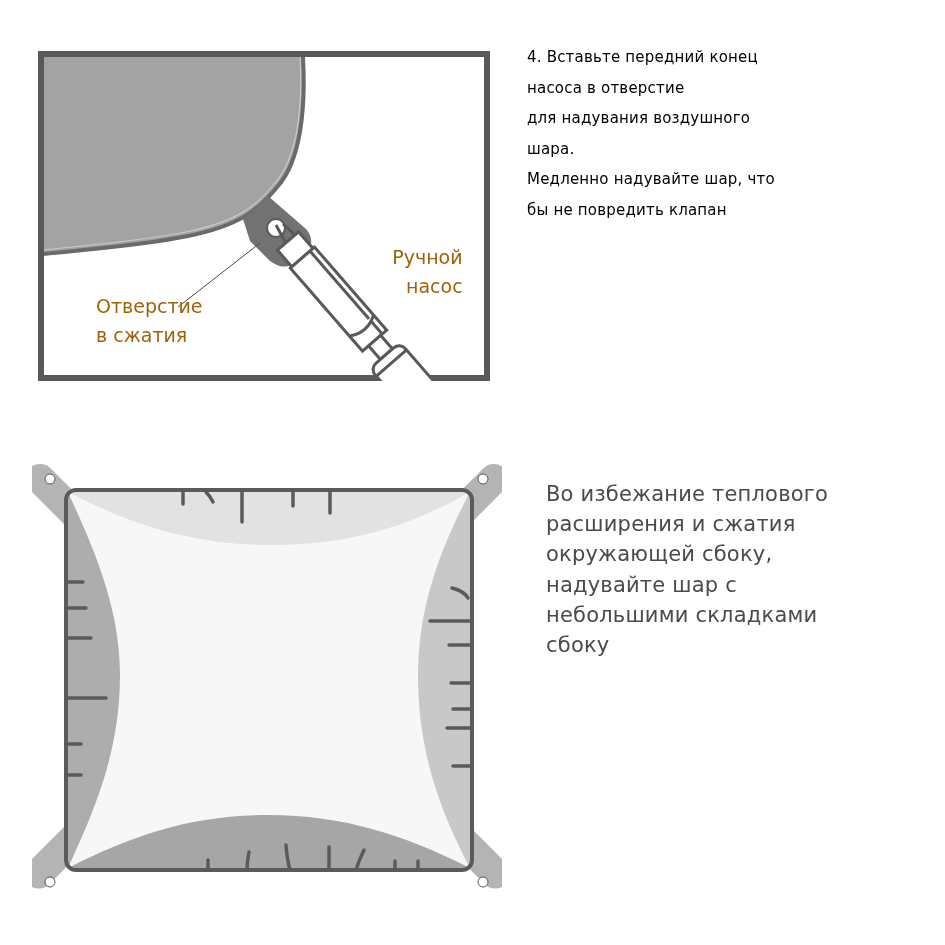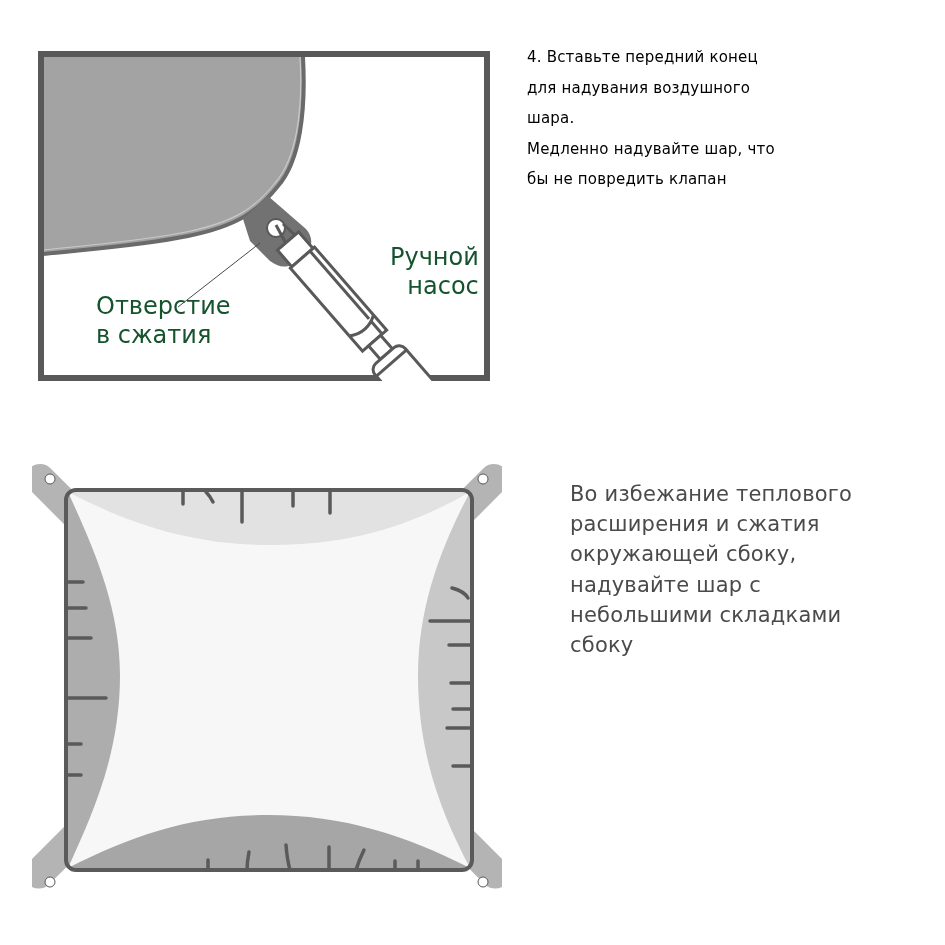--- a/index.html
+++ b/index.html
@@ -5,23 +5,23 @@
   html, body { margin: 0; padding: 0; background: #ffffff; }
   body { width: 945px; height: 945px; position: relative; overflow: hidden;
          font-family: "DejaVu Sans", "Liberation Sans", sans-serif; color: #4a4a4a; }
   .abs { position: absolute; }
   .fig1 { left: 38px; top: 51px; width: 452px; height: 330px; }
   .fig2 { left: 32px; top: 455px; width: 470px; height: 440px; }
   svg { display: block; }
   .instr { left: 527px; top: 42px; width: 400px; font-size: 15px; line-height: 30.5px;
            color: #000000; letter-spacing: 0.2px; }
   .instr2 { left: 546px; top: 479px; width: 360px; font-size: 21px; line-height: 30.2px;
-            color: #4a4a4a; letter-spacing: 0.2px; margin-left: 24px; }
+            color: #4a4a4a; letter-spacing: 0.2px; }
   .line { display: block; white-space: nowrap; }
-  .lbl { font-size: 24px; line-height: 29px; color: #14532d; white-space: nowrap; }
+  .lbl { font-size: 19px; line-height: 29px; color: #a16207; white-space: nowrap; }
   .lbl-valve { left: 96px; top: 292px; }
   .lbl-pump { left: 390px; top: 243px; text-align: right; }
   .lbl-pump .line, .lbl-valve .line { display: block; }
   .lbl-pump .line:nth-child(2) { padding-left: 16px; }
 </style>
 </head>
 <body>
 
 <div class="abs fig1">
   <svg width="452" height="330" viewBox="0 0 452 330">
@@ -53,20 +53,21 @@
   <span class="line">Отверстие</span>
   <span class="line">в сжатия</span>
 </div>
 <div class="abs lbl lbl-pump">
   <span class="line">Ручной</span>
   <span class="line">насос</span>
 </div>
 
 <div class="abs instr">
   <span class="line">4. Вставьте передний конец</span>
+  <span class="line">насоса в отверстие</span>
   <span class="line">для надувания воздушного</span>
   <span class="line">шара.</span>
   <span class="line">Медленно надувайте шар, что</span>
   <span class="line">бы не повредить клапан</span>
 </div>
 
 <div class="abs fig2">
   <svg width="470" height="440" viewBox="0 0 470 440">
 
     <g fill="#b4b4b4">

